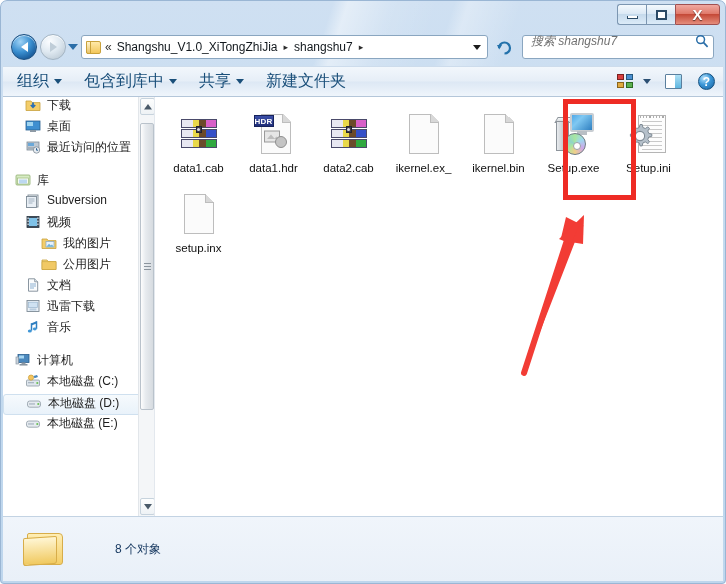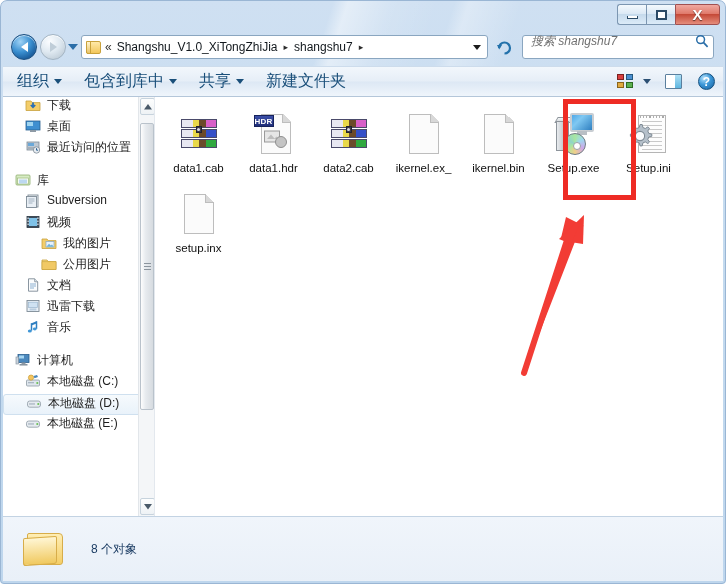--- a/index.html
+++ b/index.html
@@ -316,21 +316,21 @@
     pointer-events: none;
   }
   .arrow-svg { position:absolute; left:500px; top:195px; z-index:41; pointer-events:none; }
 
   
   .statusbar {
     position: absolute; left: 3px; top: 516px;
     width: 720px; height: 65px;
     background: linear-gradient(to bottom, #f0f5fb 0%, #e9f0f8 100%);
     border-top: 1px solid #c3d3e3;
-    display: flex; align-items: center;
+    display: flex; align-items: center; gap: 24px;
   }
   .status-folder { width: 44px; height: 38px; position: relative; margin-left: 20px; }
   .sf-back { position:absolute; left:4px; top:3px; width:36px; height:32px;
     background: linear-gradient(to bottom,#ffeeb4,#f4ce67); border:1px solid #d7ad4a; border-radius:2px 4px 3px 3px; }
   .sf-front { position:absolute; left:0px; top:7px; width:34px; height:28px;
     background: linear-gradient(to bottom,#fff6d4,#f0c95f); border:1px solid #d7ad4a;
     border-radius:2px 2px 3px 3px; transform: skewY(-4deg); }
   .status-text { font-size: 12px; color: #1b3c63; margin-left: 24px; }
 </style>
 </head>

